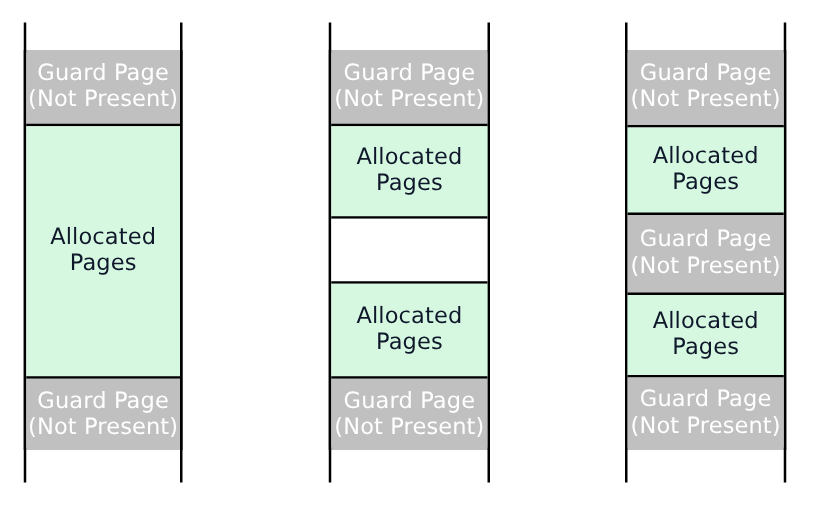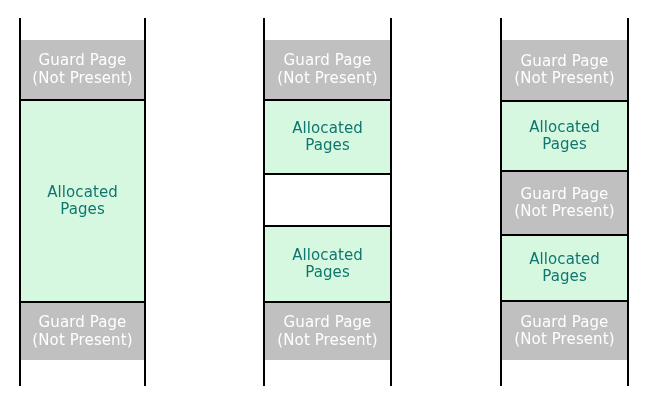--- a/index.html
+++ b/index.html
@@ -46,33 +46,33 @@
     position: absolute;
     left: 0;
     right: 0;
     box-sizing: border-box;
     display: flex;
     flex-direction: column;
     align-items: center;
     justify-content: center;
     text-align: center;
     line-height: 1.16;
-    font-size: 15px;
+    font-size: 18px;
     letter-spacing: 0.1px;
     border-bottom: 2px solid #000000;
   }
   .seg:last-child { border-bottom: none; }
 
   .seg-guard {
     background: #c0c0c0;
     color: #ffffff;
   }
   .seg-alloc {
     background: #d6f8e1;
-    color: #0f766e;
+    color: #0f172a;
   }
   .seg-empty {
     background: #ffffff;
     color: #000000;
   }
   .seg .line { display: block; white-space: nowrap; }
 </style>
 </head>
 <body style="background: rgb(255, 255, 255);">
 

